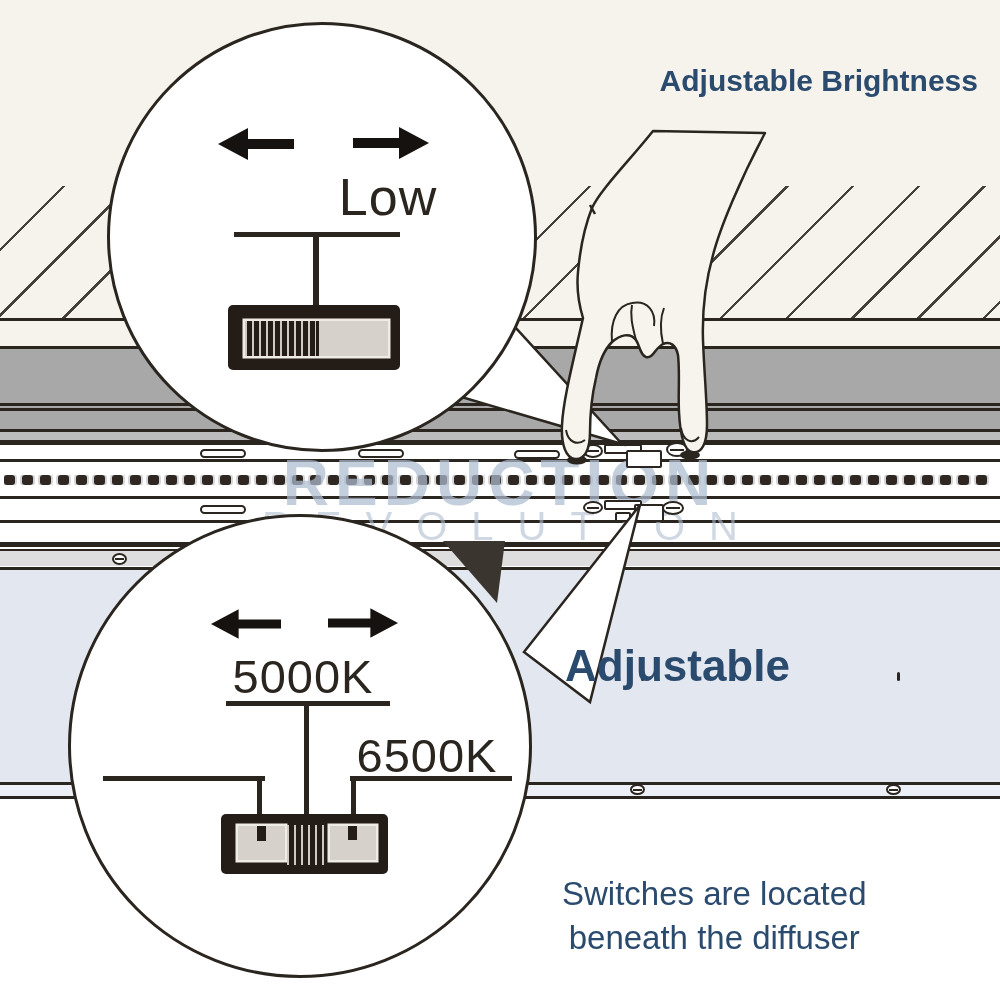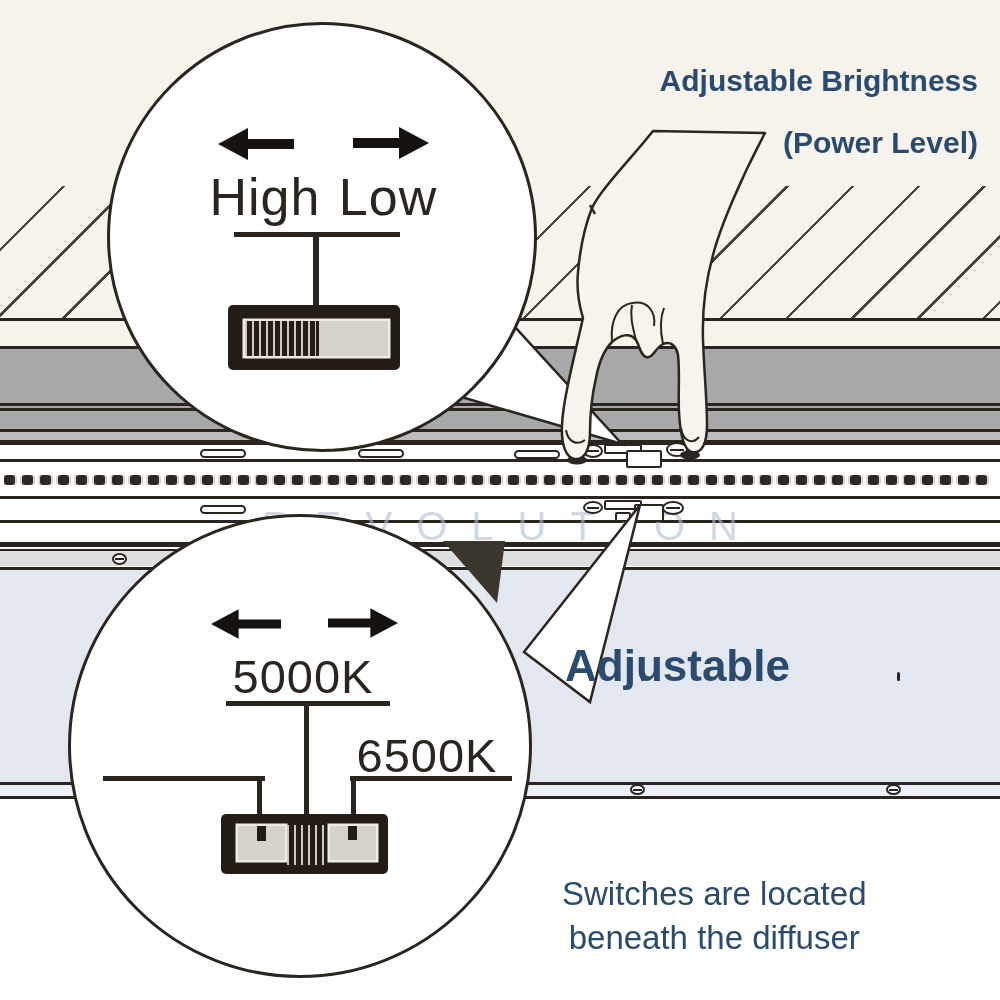--- a/index.html
+++ b/index.html
@@ -138,20 +138,21 @@
       <span class="led-dash"></span>
       <span class="led-dash"></span>
       <span class="led-dash"></span>
       <span class="led-dash"></span>
       <span class="led-dash"></span>
       <span class="led-dash"></span>
       <span class="led-dash"></span>
       <span class="led-dash"></span>
     </div>
 
+  <div class="abs wm wm1">REDUCTION</div>
   <div class="abs wm wm2">REVOLUTION</div>
 
   <div class="abs tab" style="left:200px;top:449px;width:46px;"></div>
   <div class="abs tab" style="left:358px;top:449px;width:46px;"></div>
   <div class="abs tab" style="left:514px;top:450px;width:46px;"></div>
   <div class="abs tab" style="left:200px;top:505px;width:46px;"></div>
   <div class="abs screw" style="left:583px;top:444px;width:20px;height:14px;"></div>
   <div class="abs screw" style="left:666px;top:442px;width:22px;height:15px;"></div>
   <div class="abs screw" style="left:583px;top:501px;width:20px;height:13px;"></div>
   <div class="abs screw" style="left:662px;top:501px;width:22px;height:14px;"></div>
@@ -199,21 +200,20 @@
     </g>
   </svg>
 
   <div class="abs bubble" id="bubble-top">
     <svg class="abs" style="left:108px;top:101px;" width="76" height="36" viewBox="0 0 76 36">
       <path d="M76,13 H30 V2 L0,18 L30,34 V23 H76 Z" fill="#161210"></path>
     </svg>
     <svg class="abs" style="left:243px;top:100px;" width="76" height="36" viewBox="0 0 76 36">
       <path d="M0,13 H46 V2 L76,18 L46,34 V23 H0 Z" fill="#161210"></path>
     </svg>
-    <div class="opt-label" style="left:95px;top:142px;width:120px;">High</div>
     <div class="opt-label" style="left:218px;top:142px;width:120px;">Low</div>
     <div class="bar" style="left:124px;top:207px;width:166px;height:5px;"></div>
     <div class="bar" style="left:203px;top:207px;width:6px;height:76px;"></div>
     <div class="sw-outer" style="left:118px;top:280px;width:172px;height:65px;">
       <div class="sw-slot" style="left:17px;top:16px;width:143px;height:35px;">
         <div class="abs ribbed" style="left:0;top:0;width:74px;height:35px;border-right:3px solid #241c16;"></div>
       </div>
     </div>
   </div>
 
@@ -238,21 +238,20 @@
       </div>
       <div class="abs ribbed" style="left:66px;top:11px;width:39px;height:40px;"></div>
       <div class="sw-slot" style="left:109px;top:12px;width:46px;height:34px;">
         <div class="notch" style="left:18px;width:9px;height:14px;"></div>
       </div>
     </div>
   </div>
 
   <div class="abs navy title-br">
     <div>Adjustable Brightness</div>
-    <div>(Power Level)</div>
   </div>
   <div class="abs navy title-ct">
     <div>Adjustable</div>
   </div>
   <div class="abs navy note-txt">
     <div>Switches are located</div>
     <div>beneath the diffuser</div>
   </div>
 
 </div>

